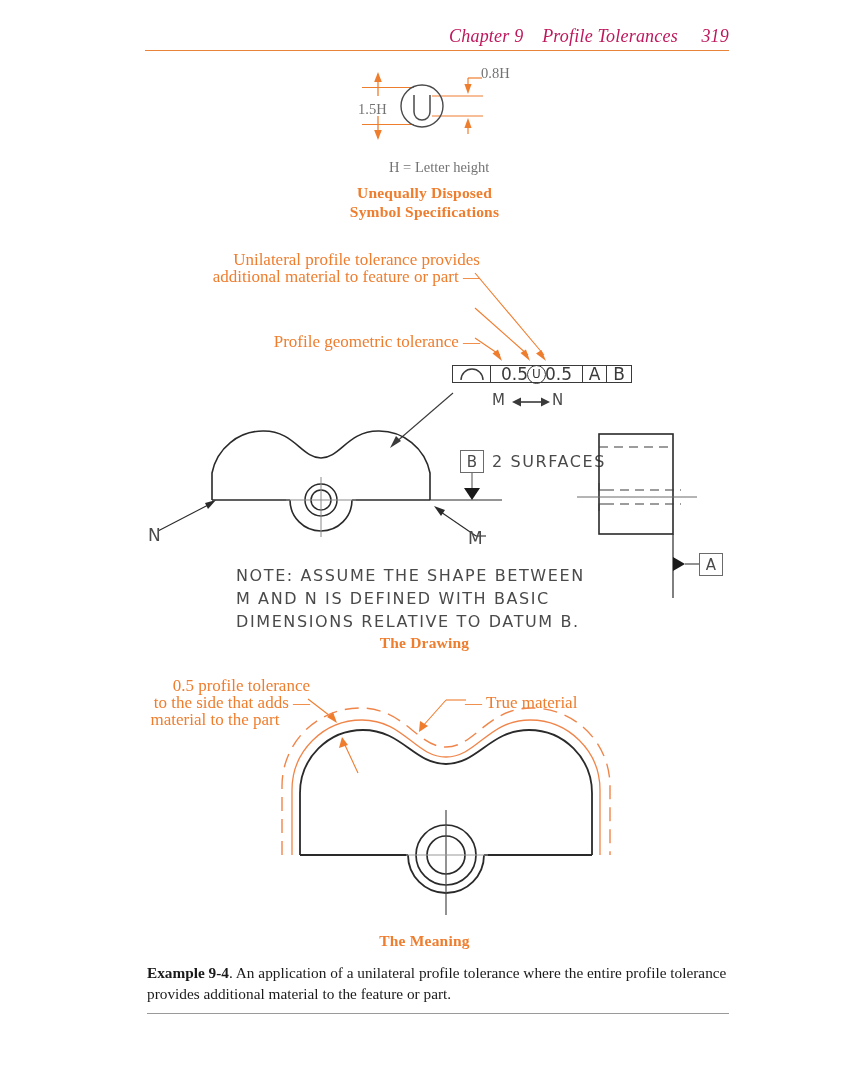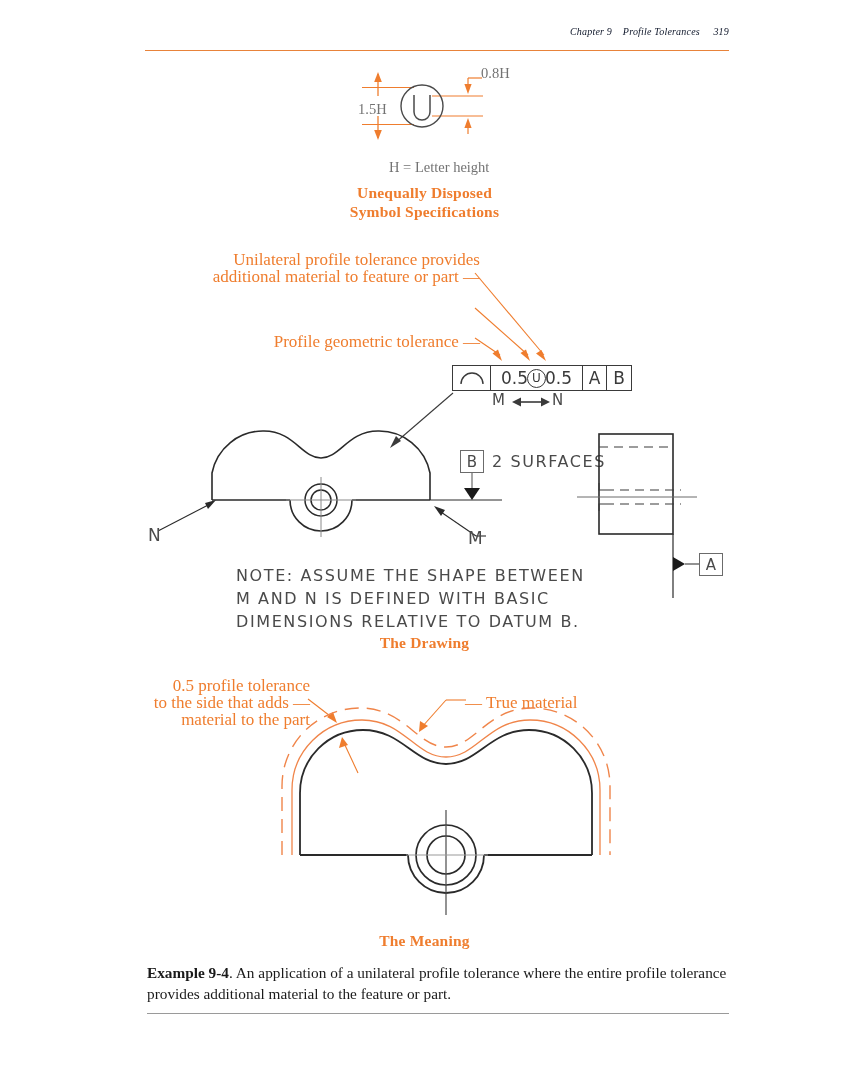--- a/index.html
+++ b/index.html
@@ -23,23 +23,23 @@
   }
 
   
   .header {
     position: absolute;
     top: 26px;
     left: 145px;
     width: 584px;
     text-align: right;
     font-style: italic;
-    font-size: 10px;
+    font-size: 18px;
     letter-spacing: 0.2px;
-    color: #0f172a;
+    color: #be185d;
     white-space: pre;
   }
   .header-rule {
     position: absolute;
     top: 50px;
     left: 145px;
     width: 584px;
     height: 1.2px;
     background: #e8833a;
   }
@@ -83,21 +83,21 @@
     text-align: left;
   }
 
   
   .fcf {
     position: absolute;
     display: flex;
     align-items: stretch;
     border: 1.3px solid #3a3a3a;
     background: #fff;
-    height: 26px;
+    height: 18px;
     box-sizing: border-box;
   }
   .fcf-cell {
     display: flex;
     align-items: center;
     justify-content: center;
     border-right: 1.3px solid #3a3a3a;
     box-sizing: border-box;
     font-family: "DejaVu Sans", sans-serif;
     font-size: 17px;
@@ -320,21 +320,21 @@
   <div class="datum-box" style="left:699px; top:553px;">A</div>
 
   <div class="txt draft" style="left:236px; top:566px;">NOTE: ASSUME THE SHAPE BETWEEN</div>
   <div class="txt draft" style="left:236px; top:589px;">M AND N IS DEFINED WITH BASIC</div>
   <div class="txt draft" style="left:236px; top:612px;">DIMENSIONS RELATIVE TO DATUM B.</div>
 
   <div class="cap" style="position:absolute; left:0; right:0; top:634px;">The Drawing</div>
 
   <div class="callout" style="left:120px; top:677px; width:190px;">0.5 profile tolerance</div>
   <div class="callout" style="left:120px; top:694px; width:190px;">to the side that adds —</div>
-  <div class="callout" style="left:120px; top:711px; width:190px;">material to the part</div>
+  <div class="callout" style="left:120px; top:711px; width:190px;text-align:center;">material to the part</div>
 
   <div class="callout callout-l" style="left:465px; top:694px; width:160px;">— True material</div>
 
   <svg style="left:306px; top:695px;" width="200" height="90" viewBox="0 0 200 90">
     <g stroke="#ef7d2e" stroke-width="1.1" fill="none">
       <line x1="2" y1="4" x2="28" y2="24"></line>
       <line x1="52" y1="78" x2="38" y2="48"></line>
       <line x1="160" y1="5" x2="140" y2="5"></line>
       <line x1="140" y1="5" x2="116" y2="32"></line>
     </g>

